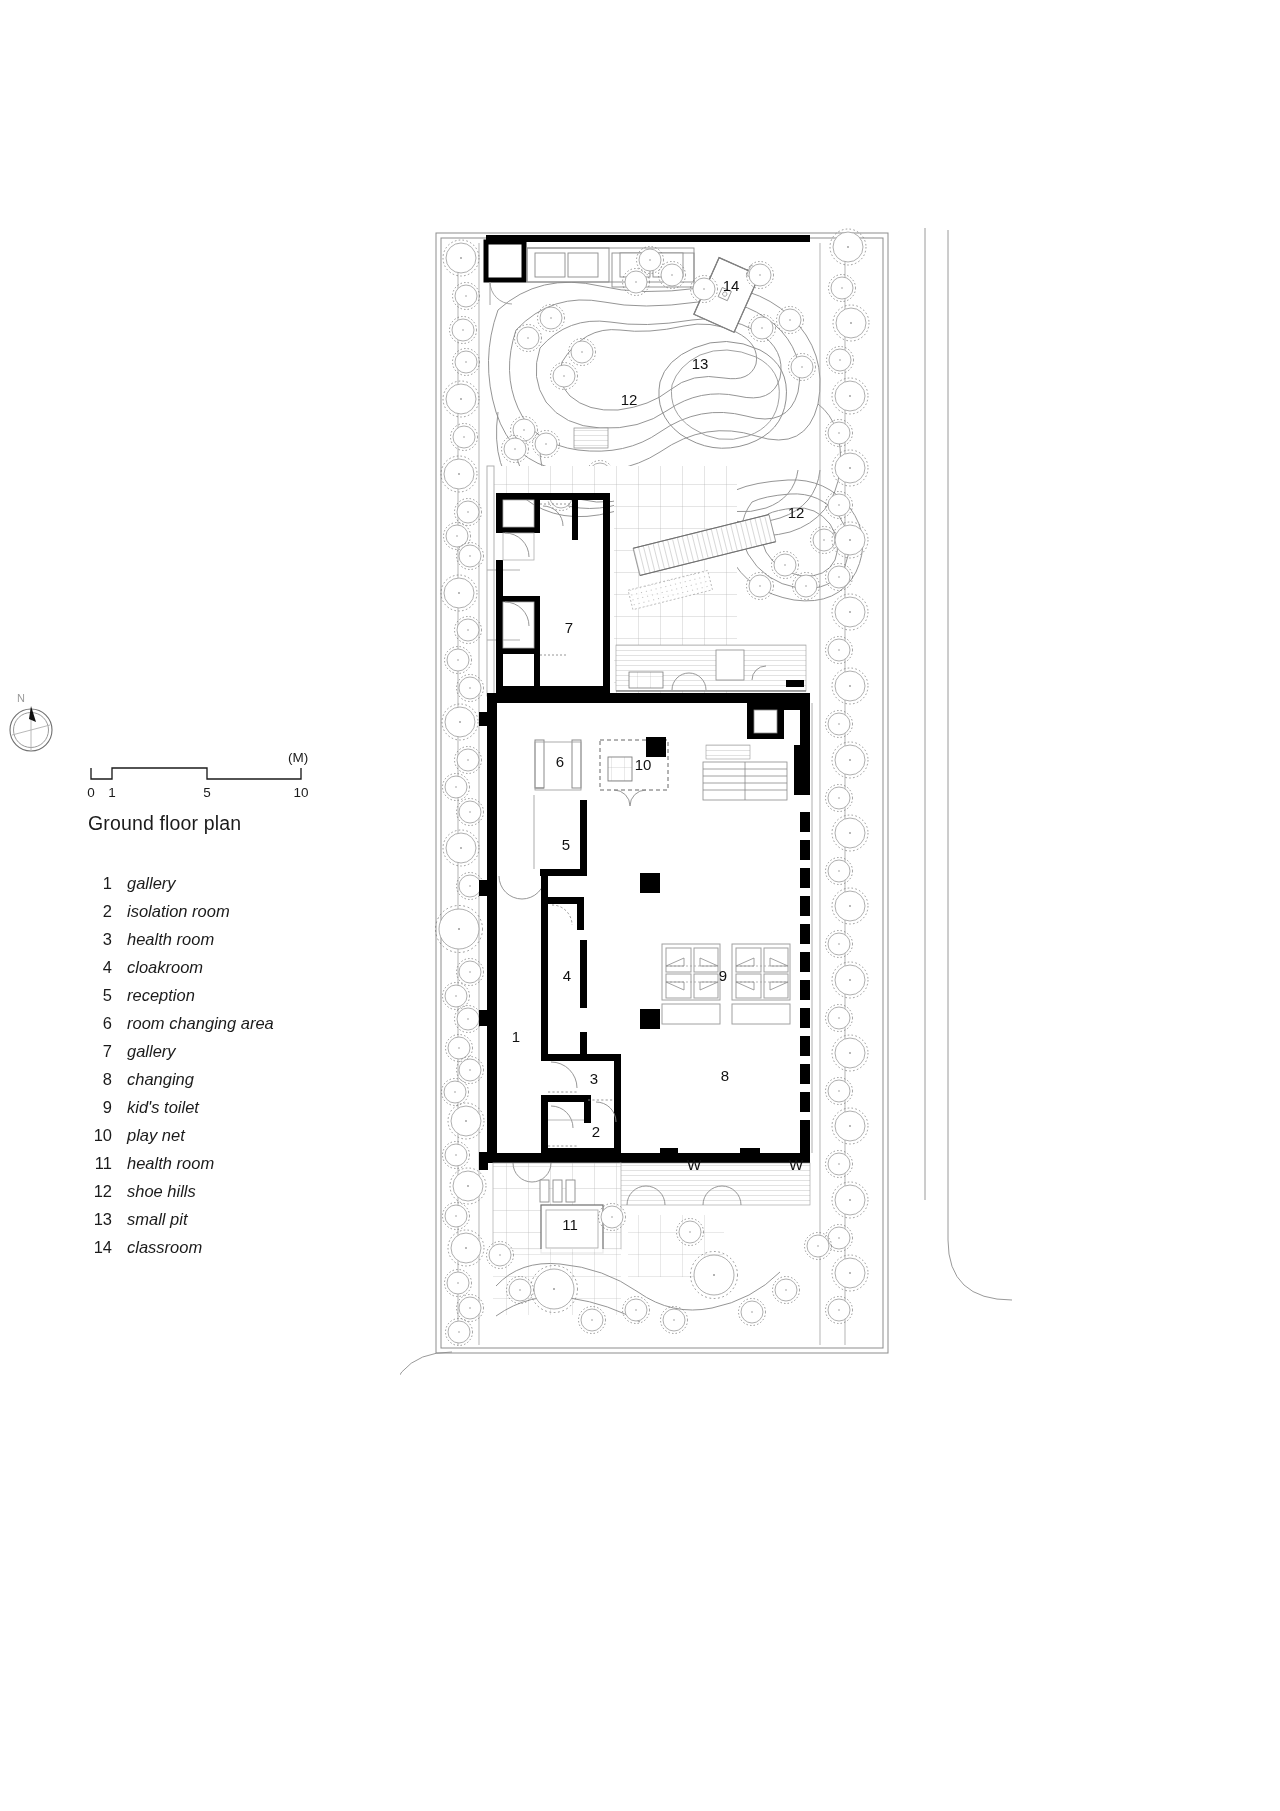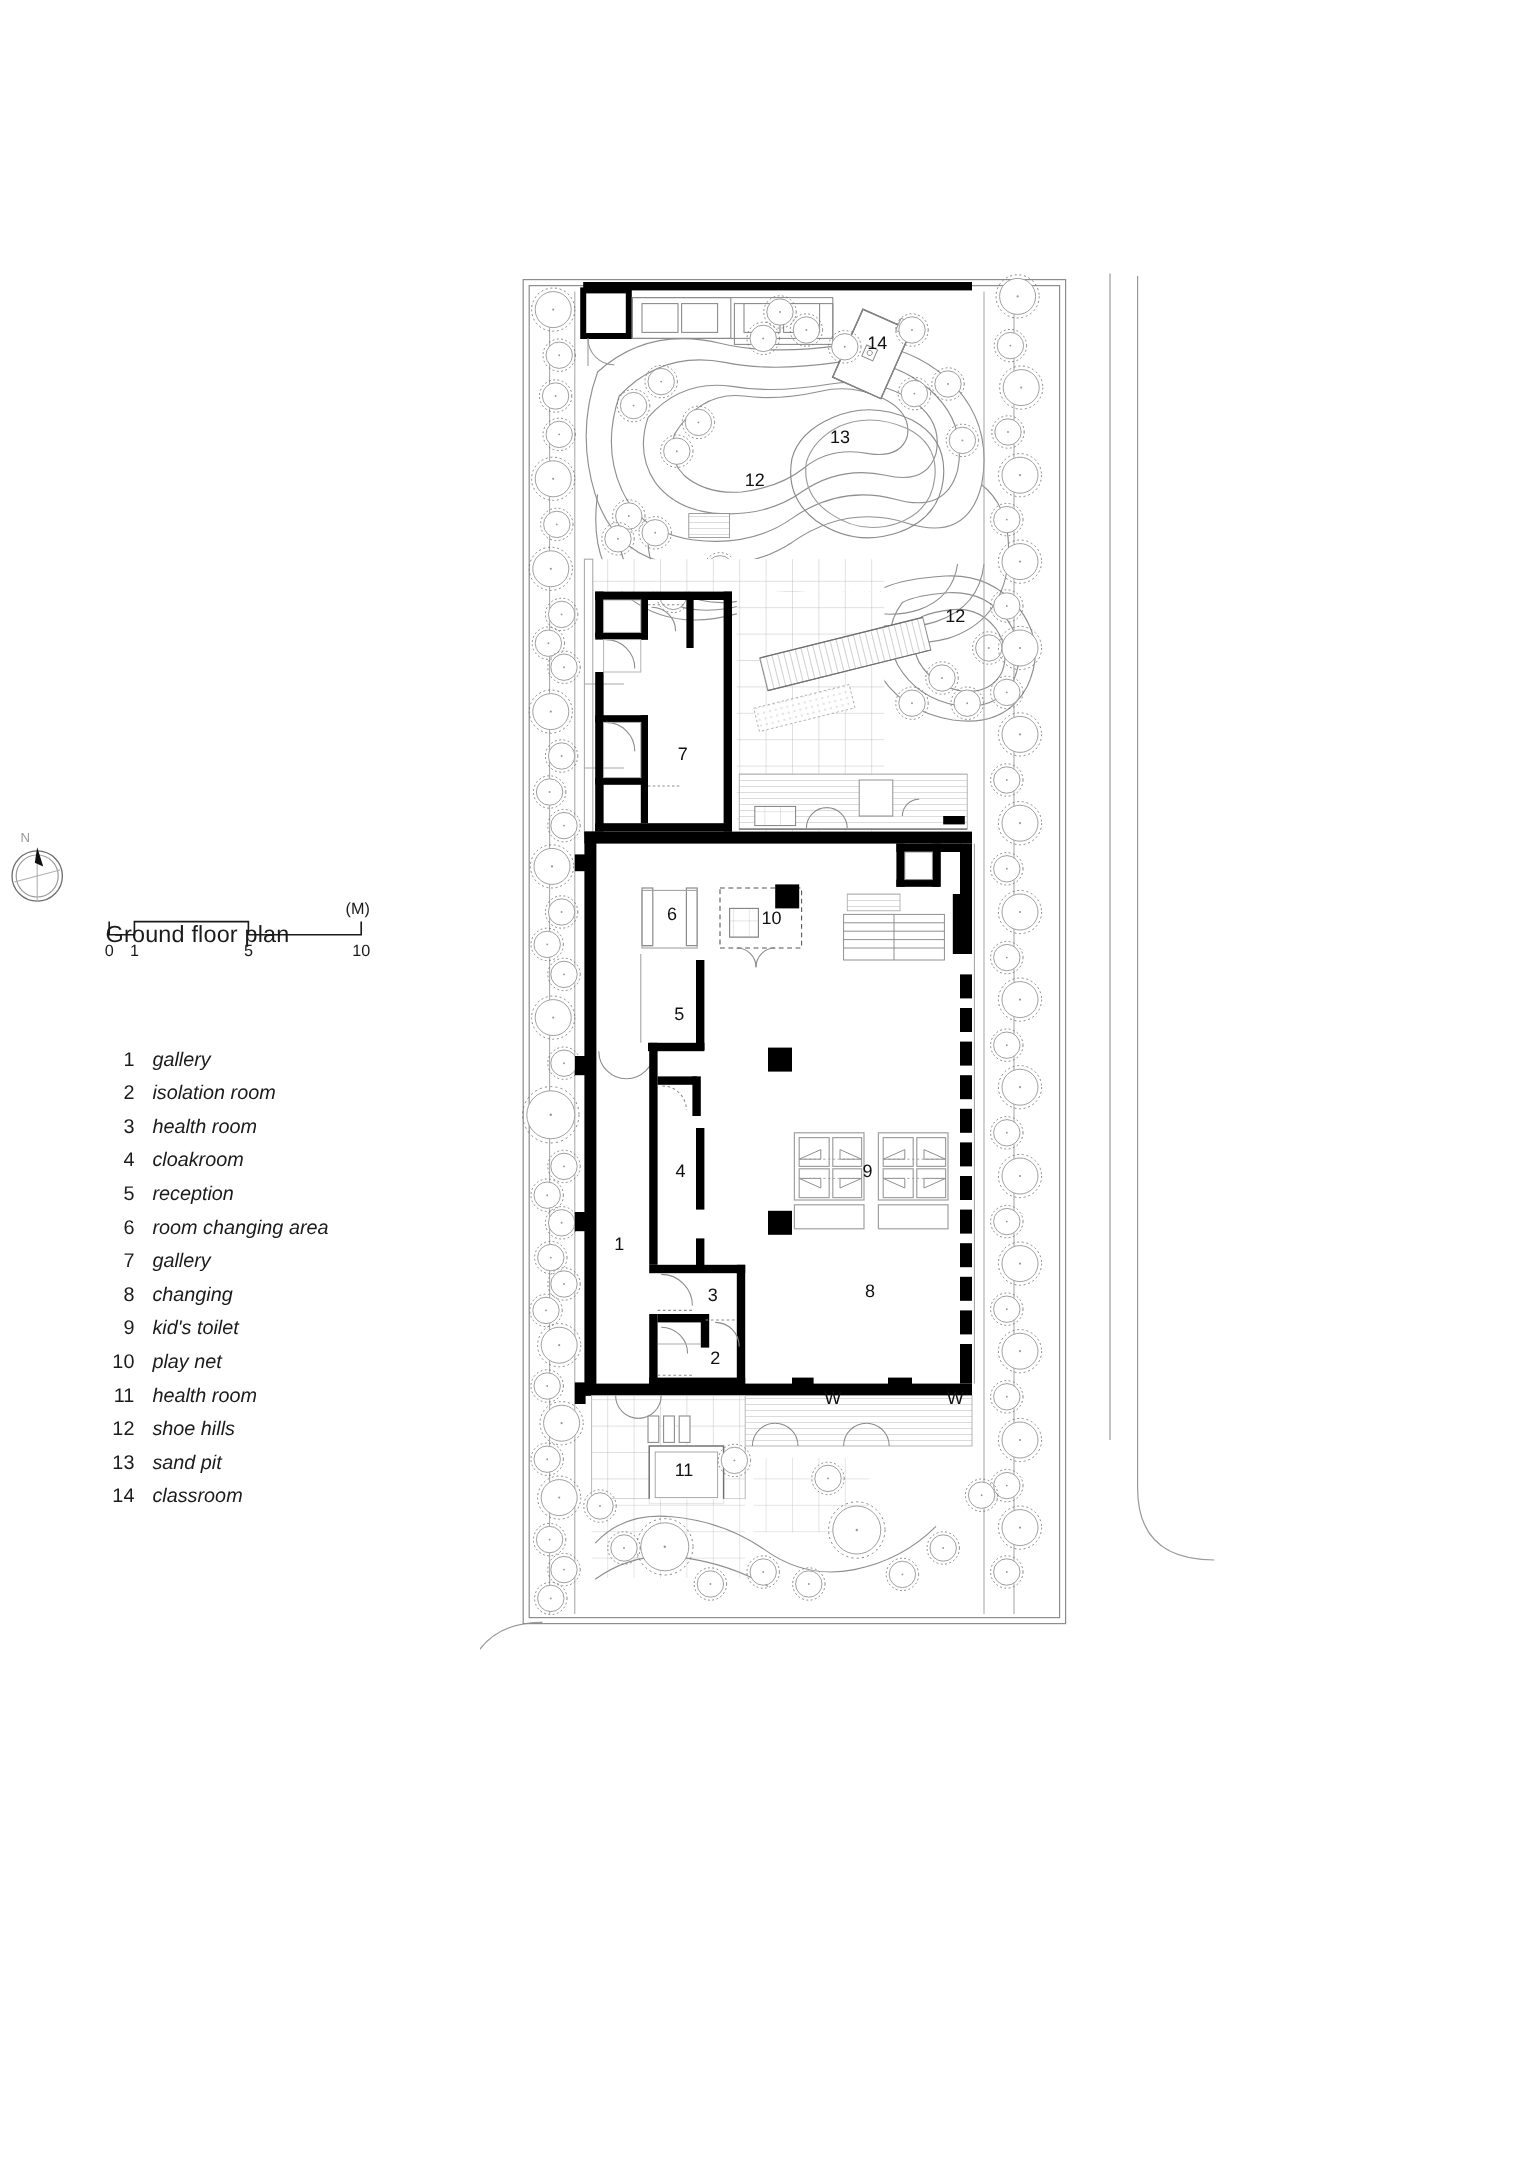--- a/index.html
+++ b/index.html
@@ -13,21 +13,21 @@
   
   #info-panel{position:absolute;left:0;top:0;width:400px;height:1811px;}
 
   #compass{position:absolute;left:128;top:690px;width:62px;height:70px;}
   #compass svg{display:block;}
 
   #scalebar{position:absolute;left:88px;top:748px;width:220px;height:60px;}
   #scalebar svg{display:block;overflow:visible;}
 
   #plan-title{
-    position:absolute;left:88px;top:768px;
+    position:absolute;left:88px;top:812px;
     font-size:19.5px;letter-spacing:.15px;color:#1b1b1b;white-space:nowrap;
   }
 
   #legend{position:absolute;left:80px;top:869px;width:300px;}
   .legend-row{
     display:flex;align-items:baseline;
     height:28px;line-height:28px;font-size:16.5px;color:#1b1b1b;
   }
   .legend-num{width:32px;text-align:right;padding-right:0;flex:0 0 32px;}
   .legend-label{padding-left:15px;font-style:italic;}
@@ -128,21 +128,21 @@
     <div class="legend-row">
         <span class="legend-num">11</span>
         <span class="legend-label">health room</span>
       </div>
     <div class="legend-row">
         <span class="legend-num">12</span>
         <span class="legend-label">shoe hills</span>
       </div>
     <div class="legend-row">
         <span class="legend-num">13</span>
-        <span class="legend-label">sand pit</span>
+        <span class="legend-label">small pit</span>
       </div>
     <div class="legend-row">
         <span class="legend-num">14</span>
         <span class="legend-label">classroom</span>
       </div>
   </div>
 </div>
 
 <div id="plan">
 <svg width="880" height="1811" viewBox="400 0 880 1811" xmlns="http://www.w3.org/2000/svg">

